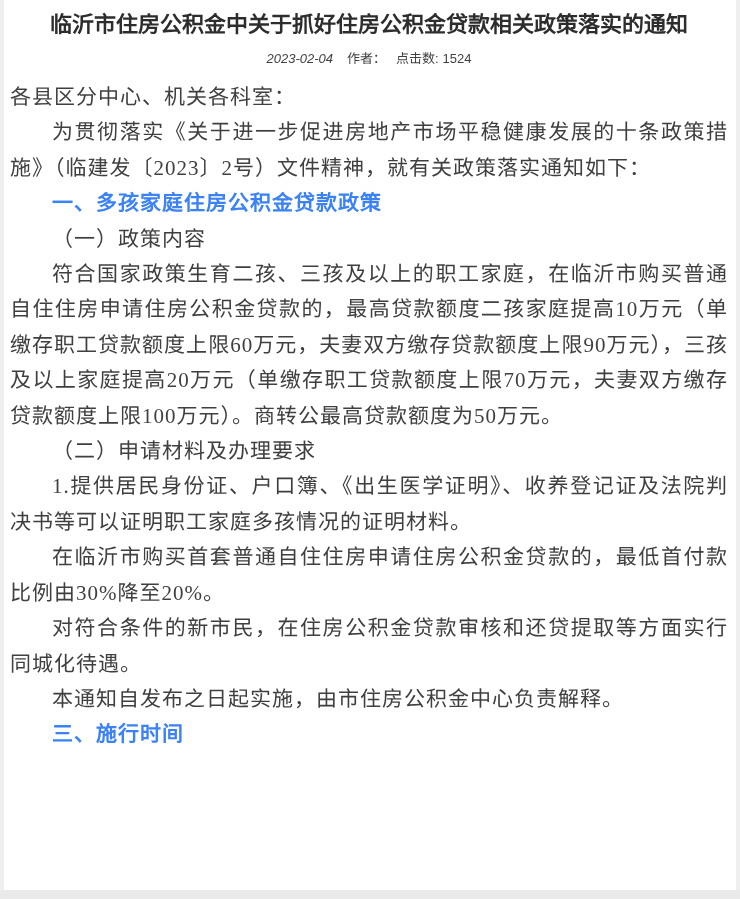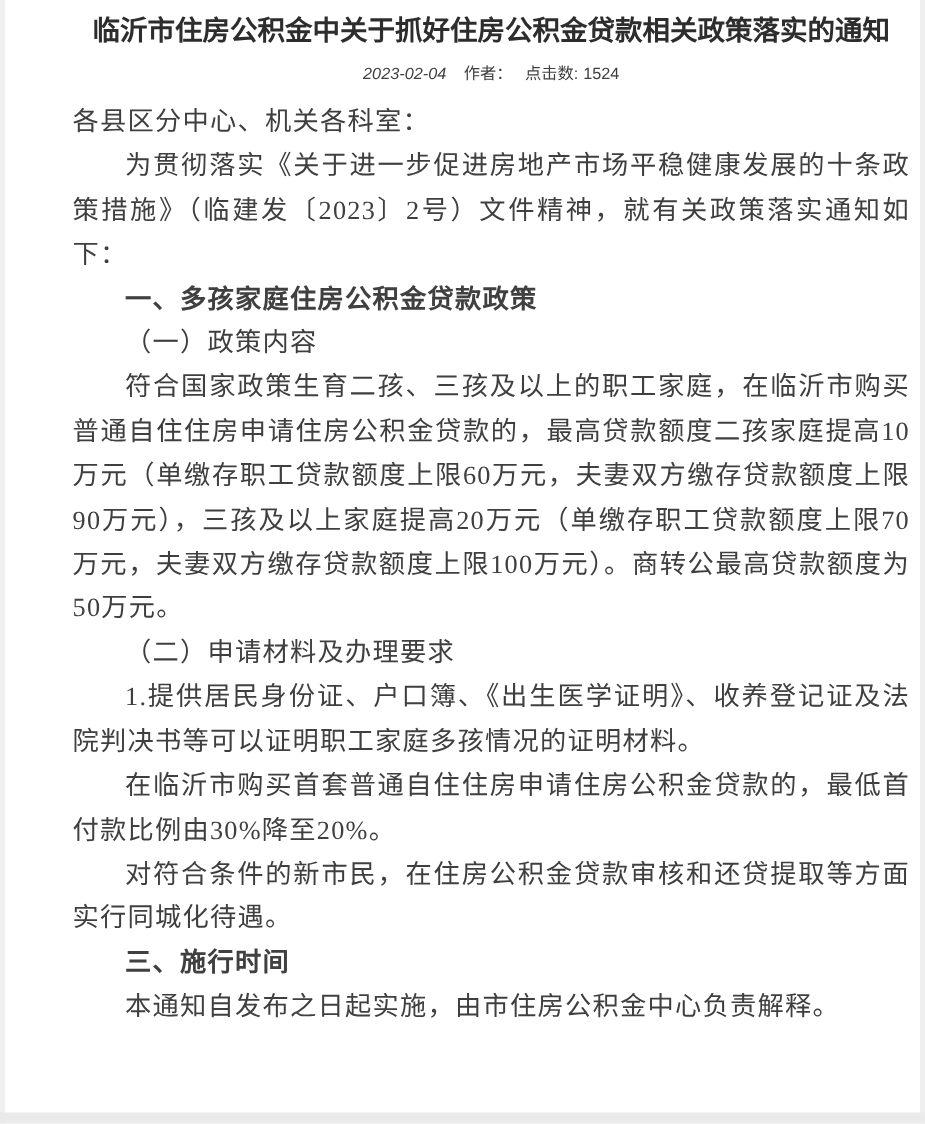--- a/index.html
+++ b/index.html
@@ -17,21 +17,20 @@
     width: 4px; background: #efefef;
   }
   .edge-strip.left { left: 0; }
   .edge-strip.right { right: 0; }
   .bottom-bar {
     position: absolute; left: 0; right: 0; bottom: 0;
     height: 9px; background: #eaeaea;
   }
   .doc {
     padding: 6px 12px 0 10px;
-    margin-left: 48px;
   }
   .doc-title {
     font-family: "Liberation Sans", sans-serif;
     font-weight: bold;
     font-size: 22px;
     line-height: 30px;
     color: #2d2d2d;
     text-align: center;
     margin: 4px 0 0 0;
   }
@@ -57,21 +56,21 @@
   .para {
     margin: 0;
     text-indent: 2em;
   }
   .para.salutation {
     text-indent: 0;
   }
   .para.heading {
     font-family: Liberation Serif, serif;
     font-weight: bold;
-    color: #404040;
+    color: #3b82f6;
   }
 </style>
 </head>
 <body>
 
 <div class="edge-strip left"></div>
 <div class="edge-strip right"></div>
 
 <div class="doc">
 
@@ -84,19 +83,19 @@
   <div class="doc-body">
     <p class="para salutation">各县区分中心、机关各科室：</p>
     <p class="para">为贯彻落实《关于进一步促进房地产市场平稳健康发展的十条政策措施》（临建发〔2023〕2号）文件精神，就有关政策落实通知如下：</p>
     <p class="para heading">一、多孩家庭住房公积金贷款政策</p>
     <p class="para">（一）政策内容</p>
     <p class="para">符合国家政策生育二孩、三孩及以上的职工家庭，在临沂市购买普通自住住房申请住房公积金贷款的，最高贷款额度二孩家庭提高10万元（单缴存职工贷款额度上限60万元，夫妻双方缴存贷款额度上限90万元），三孩及以上家庭提高20万元（单缴存职工贷款额度上限70万元，夫妻双方缴存贷款额度上限100万元）。商转公最高贷款额度为50万元。</p>
     <p class="para">（二）申请材料及办理要求</p>
     <p class="para">1.提供居民身份证、户口簿、《出生医学证明》、收养登记证及法院判决书等可以证明职工家庭多孩情况的证明材料。</p>
     <p class="para">在临沂市购买首套普通自住住房申请住房公积金贷款的，最低首付款比例由30%降至20%。</p>
     <p class="para">对符合条件的新市民，在住房公积金贷款审核和还贷提取等方面实行同城化待遇。</p>
+    <p class="para">本通知自发布之日起实施，由市住房公积金中心负责解释。</p>
     <p class="para heading">三、施行时间</p>
-    <p class="para">本通知自发布之日起实施，由市住房公积金中心负责解释。</p>
   </div>
 
 </div>
 
 <div class="bottom-bar"></div>
 
 </body></html>

